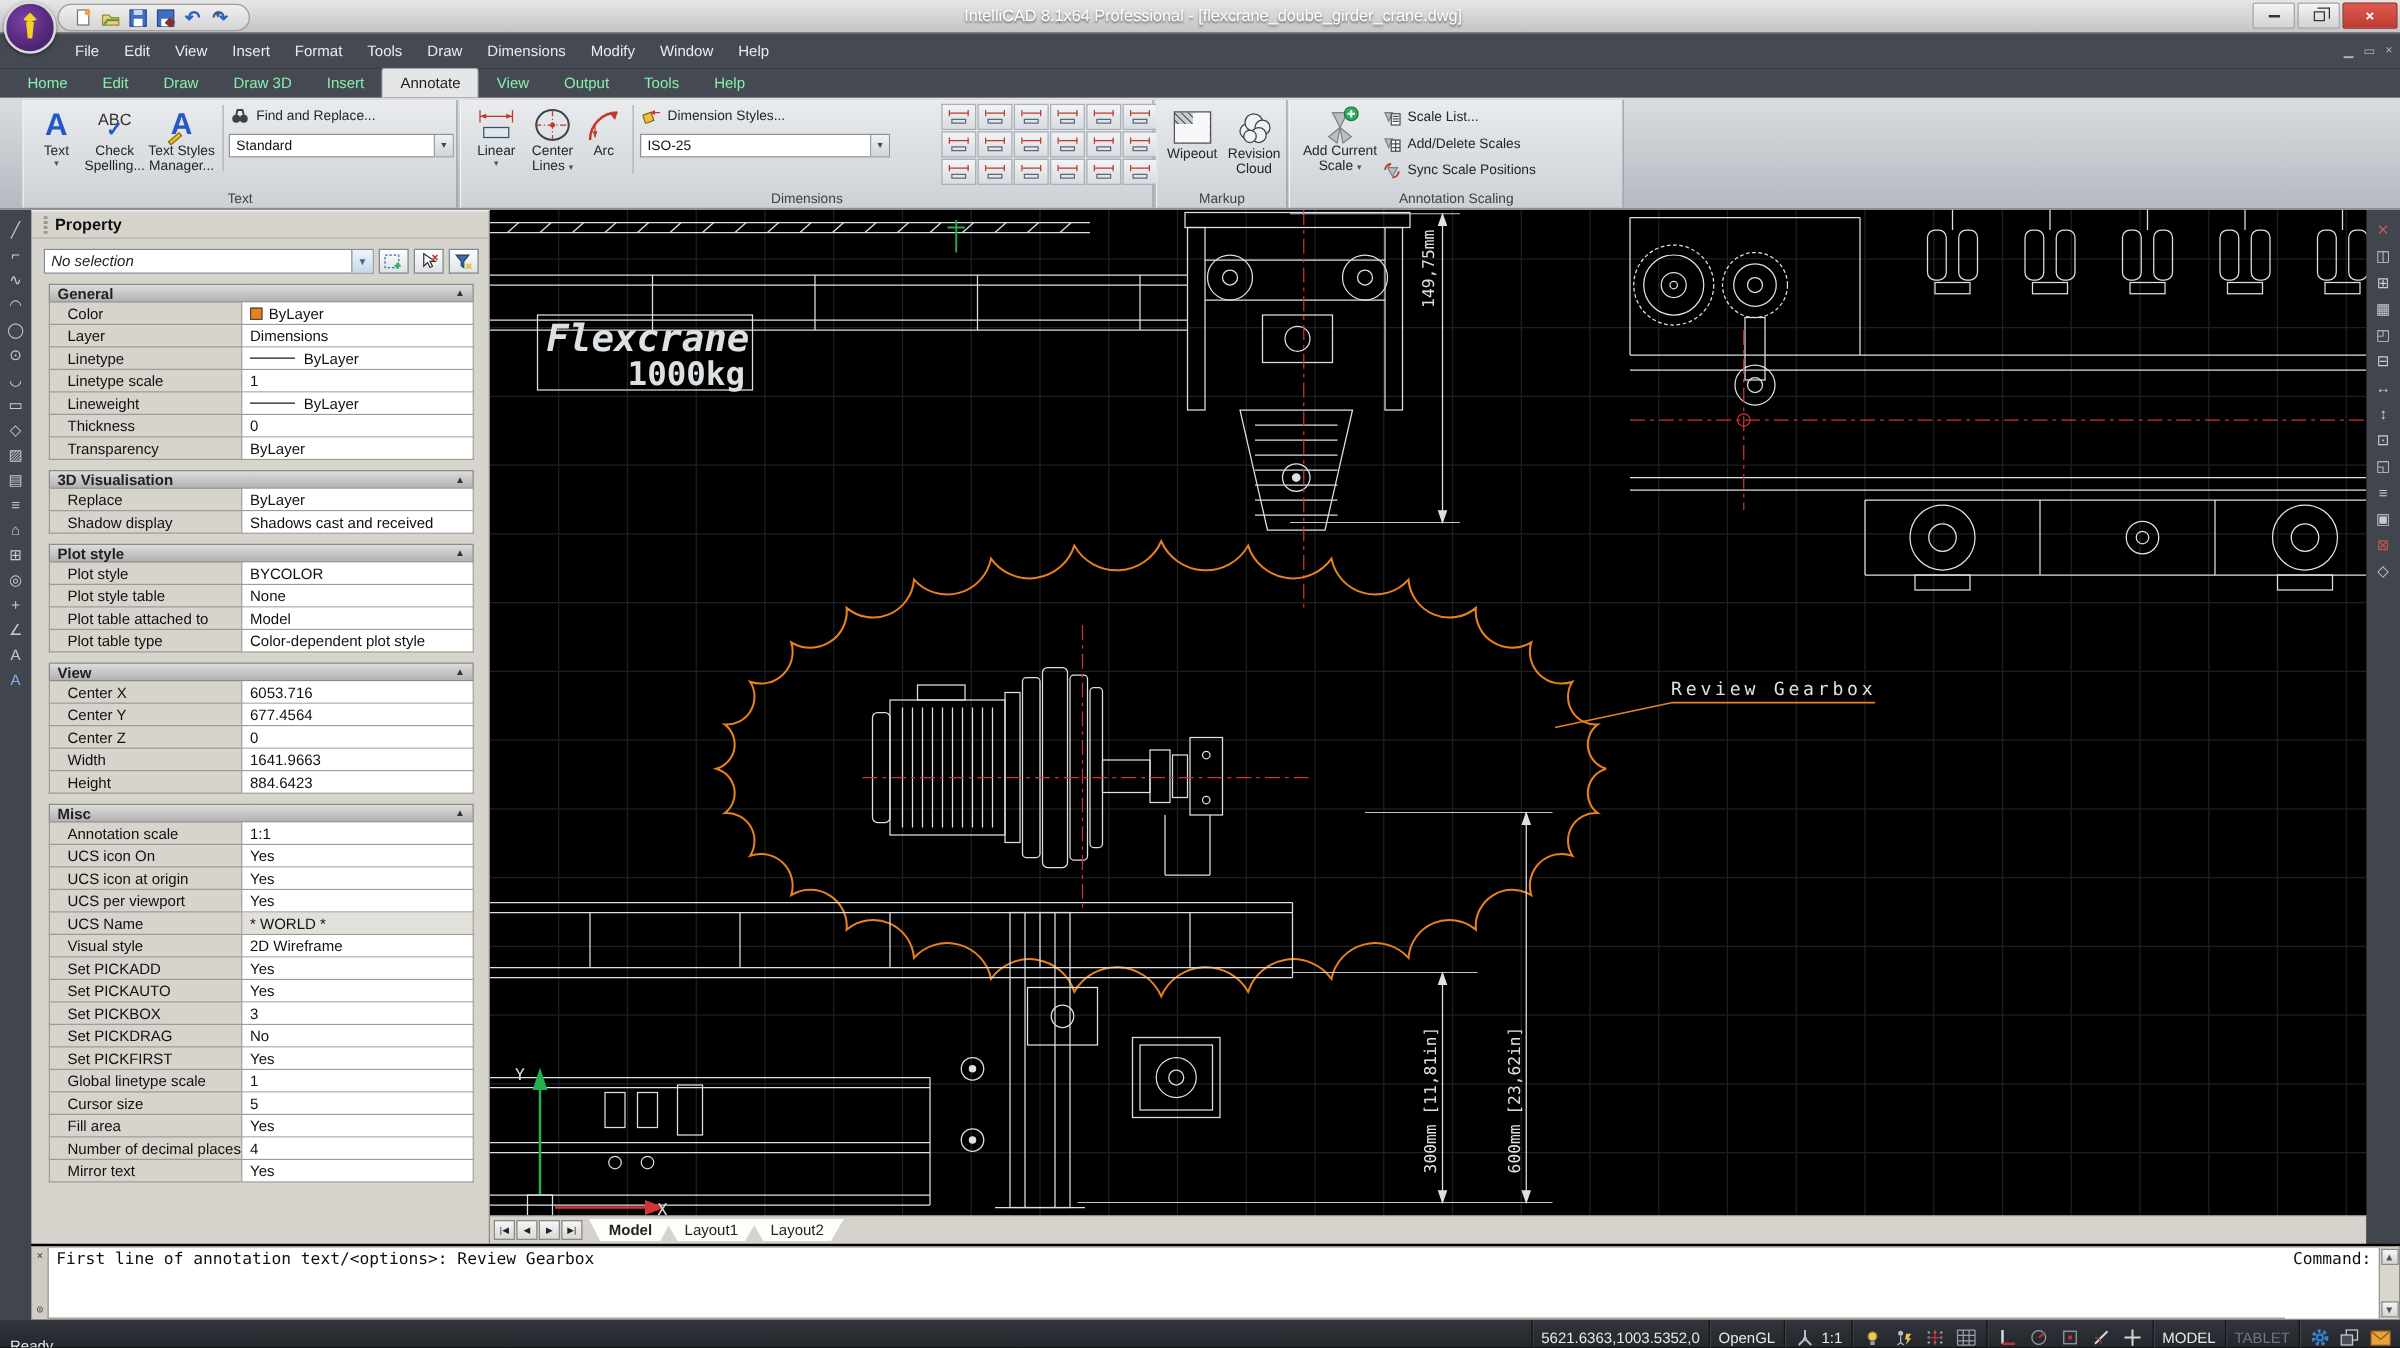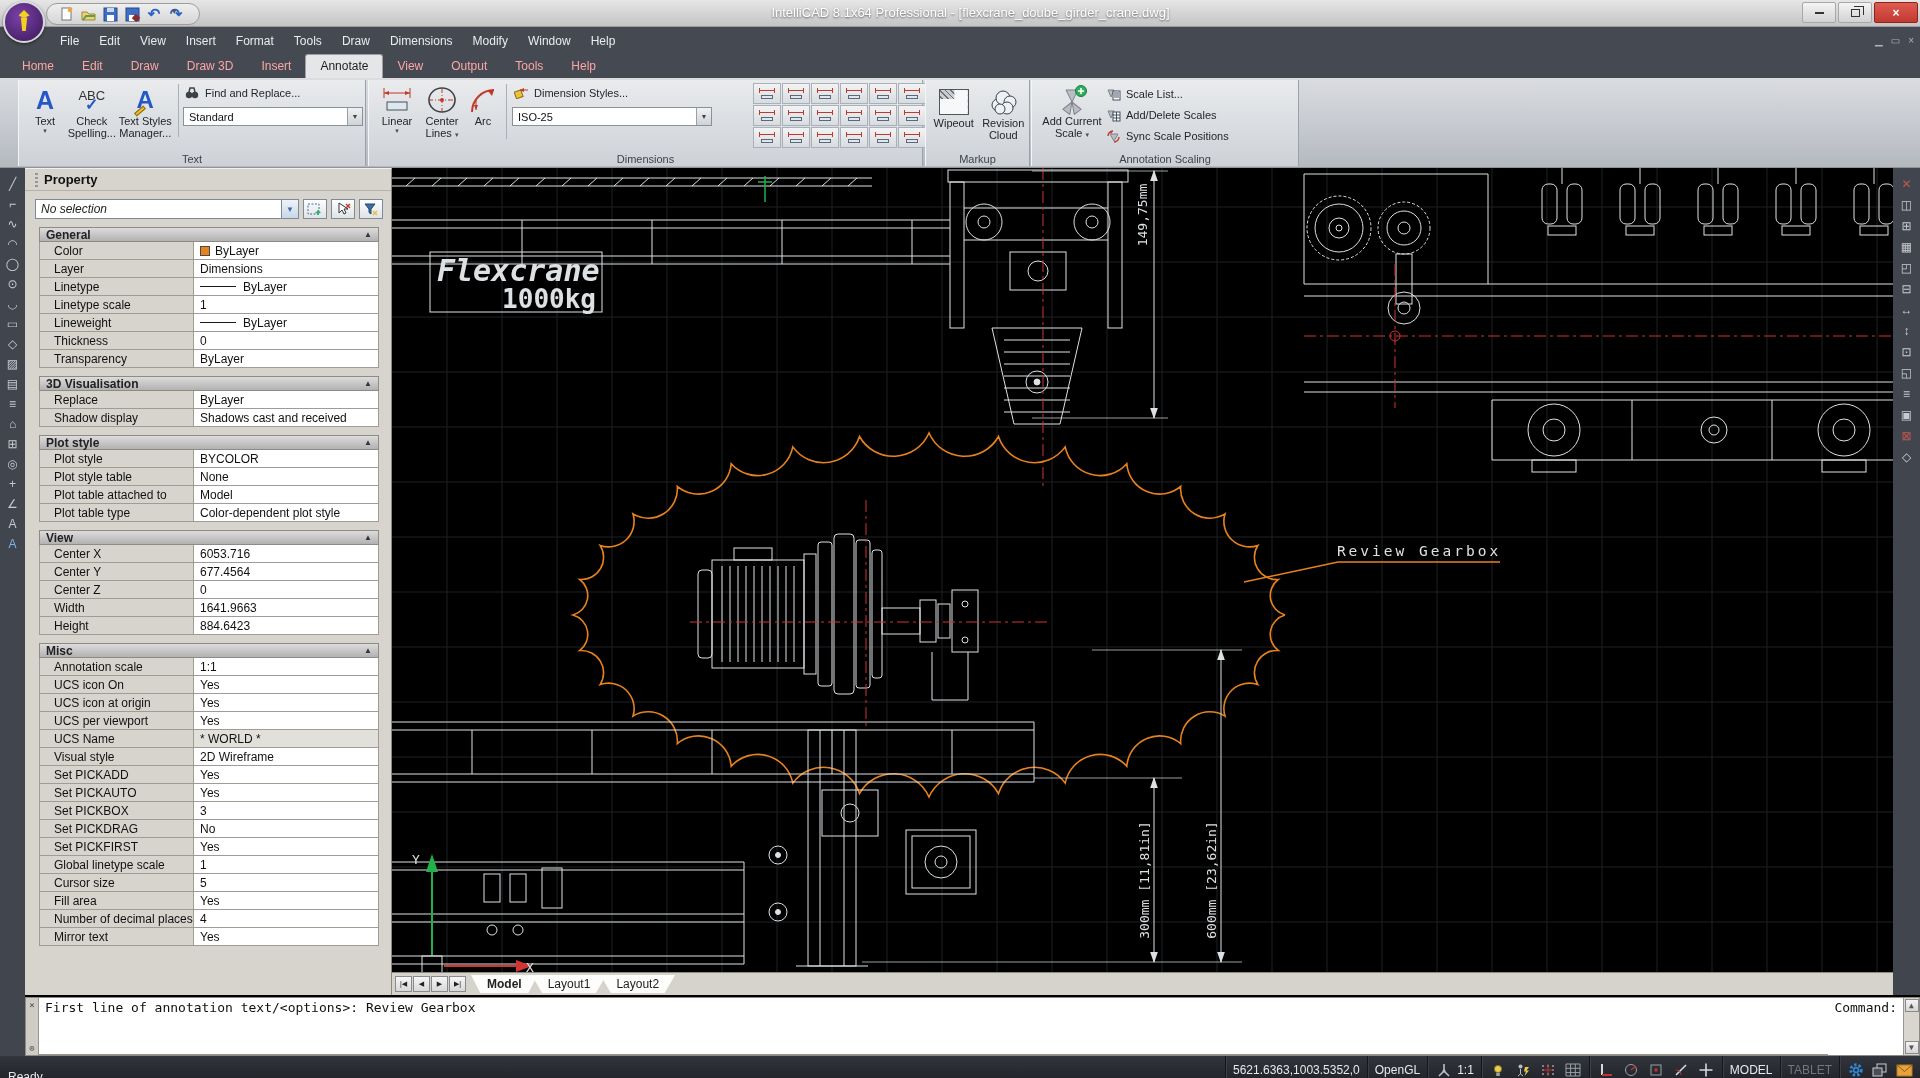--- a/index.html
+++ b/index.html
@@ -17,21 +17,21 @@
   .qat{position:absolute;left:46px;top:3px;height:22px;display:flex;align-items:center;gap:4px;background:linear-gradient(#efefef,#d5d5d5);border:1px solid #9d9d9d;border-radius:11px;padding:0 14px 0 10px;}
   .qat-btn{width:18px;height:18px;display:flex;align-items:center;justify-content:center;}
   .applogo{position:absolute;left:3px;top:1px;width:42px;height:42px;border-radius:50%;background:radial-gradient(circle at 40% 35%,#7b41a8,#4d2470 70%);border:2px solid #d8d8d8;z-index:60;display:flex;align-items:center;justify-content:center;box-shadow:0 1px 3px rgba(0,0,0,.5);}
   .applogo .ibody{width:9px;height:18px;background:#f2d11f;clip-path:polygon(15% 25%,85% 25%,70% 100%,30% 100%);}
   .applogo .idot{position:absolute;top:7px;width:11px;height:8px;background:#f2d11f;clip-path:polygon(50% 0,100% 70%,50% 100%,0 70%);}
   
   .menubar{position:absolute;left:0;top:27px;width:1920px;height:28px;background:#454a52;display:flex;align-items:center;padding-left:50px;}
   .menu-item{color:#e9ebee;font-size:12px;padding:6px 10px;}
   .mdi-controls{position:absolute;right:6px;top:8px;display:flex;gap:8px;color:#aeb3ba;font-size:10px;}
   .ribbon-tabs{position:absolute;left:0;top:55px;width:1920px;height:23px;background:#454a52;display:flex;align-items:flex-end;padding-left:8px;}
-  .rtab{color:#fca5a5;font-size:12px;padding:4px 14px 5px;border-radius:3px 3px 0 0;}
+  .rtab{color:#86efac;font-size:12px;padding:4px 14px 5px;border-radius:3px 3px 0 0;}
   .rtab.active{background:#e4e6e8;color:#1d1d1d;border:1px solid #9aa0a6;border-bottom:none;}
   
   .ribbon{position:absolute;left:0;top:78px;width:1920px;height:90px;background:linear-gradient(#dadce0,#c2c6cc 65%,#b4b8bf);border-bottom:1px solid #8f949b;}
   .rgroup{position:absolute;top:2px;height:86px;background:linear-gradient(#e9ebed,#cdd1d6);border-right:1px solid #9ba1a8;border-left:1px solid #f4f5f6;}
   .rgroup-label{position:absolute;bottom:1px;left:0;right:0;text-align:center;font-size:11px;color:#3d434a;}
   .bigbtn{display:flex;flex-direction:column;align-items:center;width:52px;padding-top:3px;}
   .bigbtn .bicon{height:30px;display:flex;align-items:center;justify-content:center;}
   .bigbtn .blbl{font-size:11px;color:#23262b;line-height:12px;text-align:center;}
   .dd{font-size:7px;color:#4a4f56;}
   .smallrow{display:flex;align-items:center;gap:4px;font-size:11px;color:#23262b;height:16px;}

